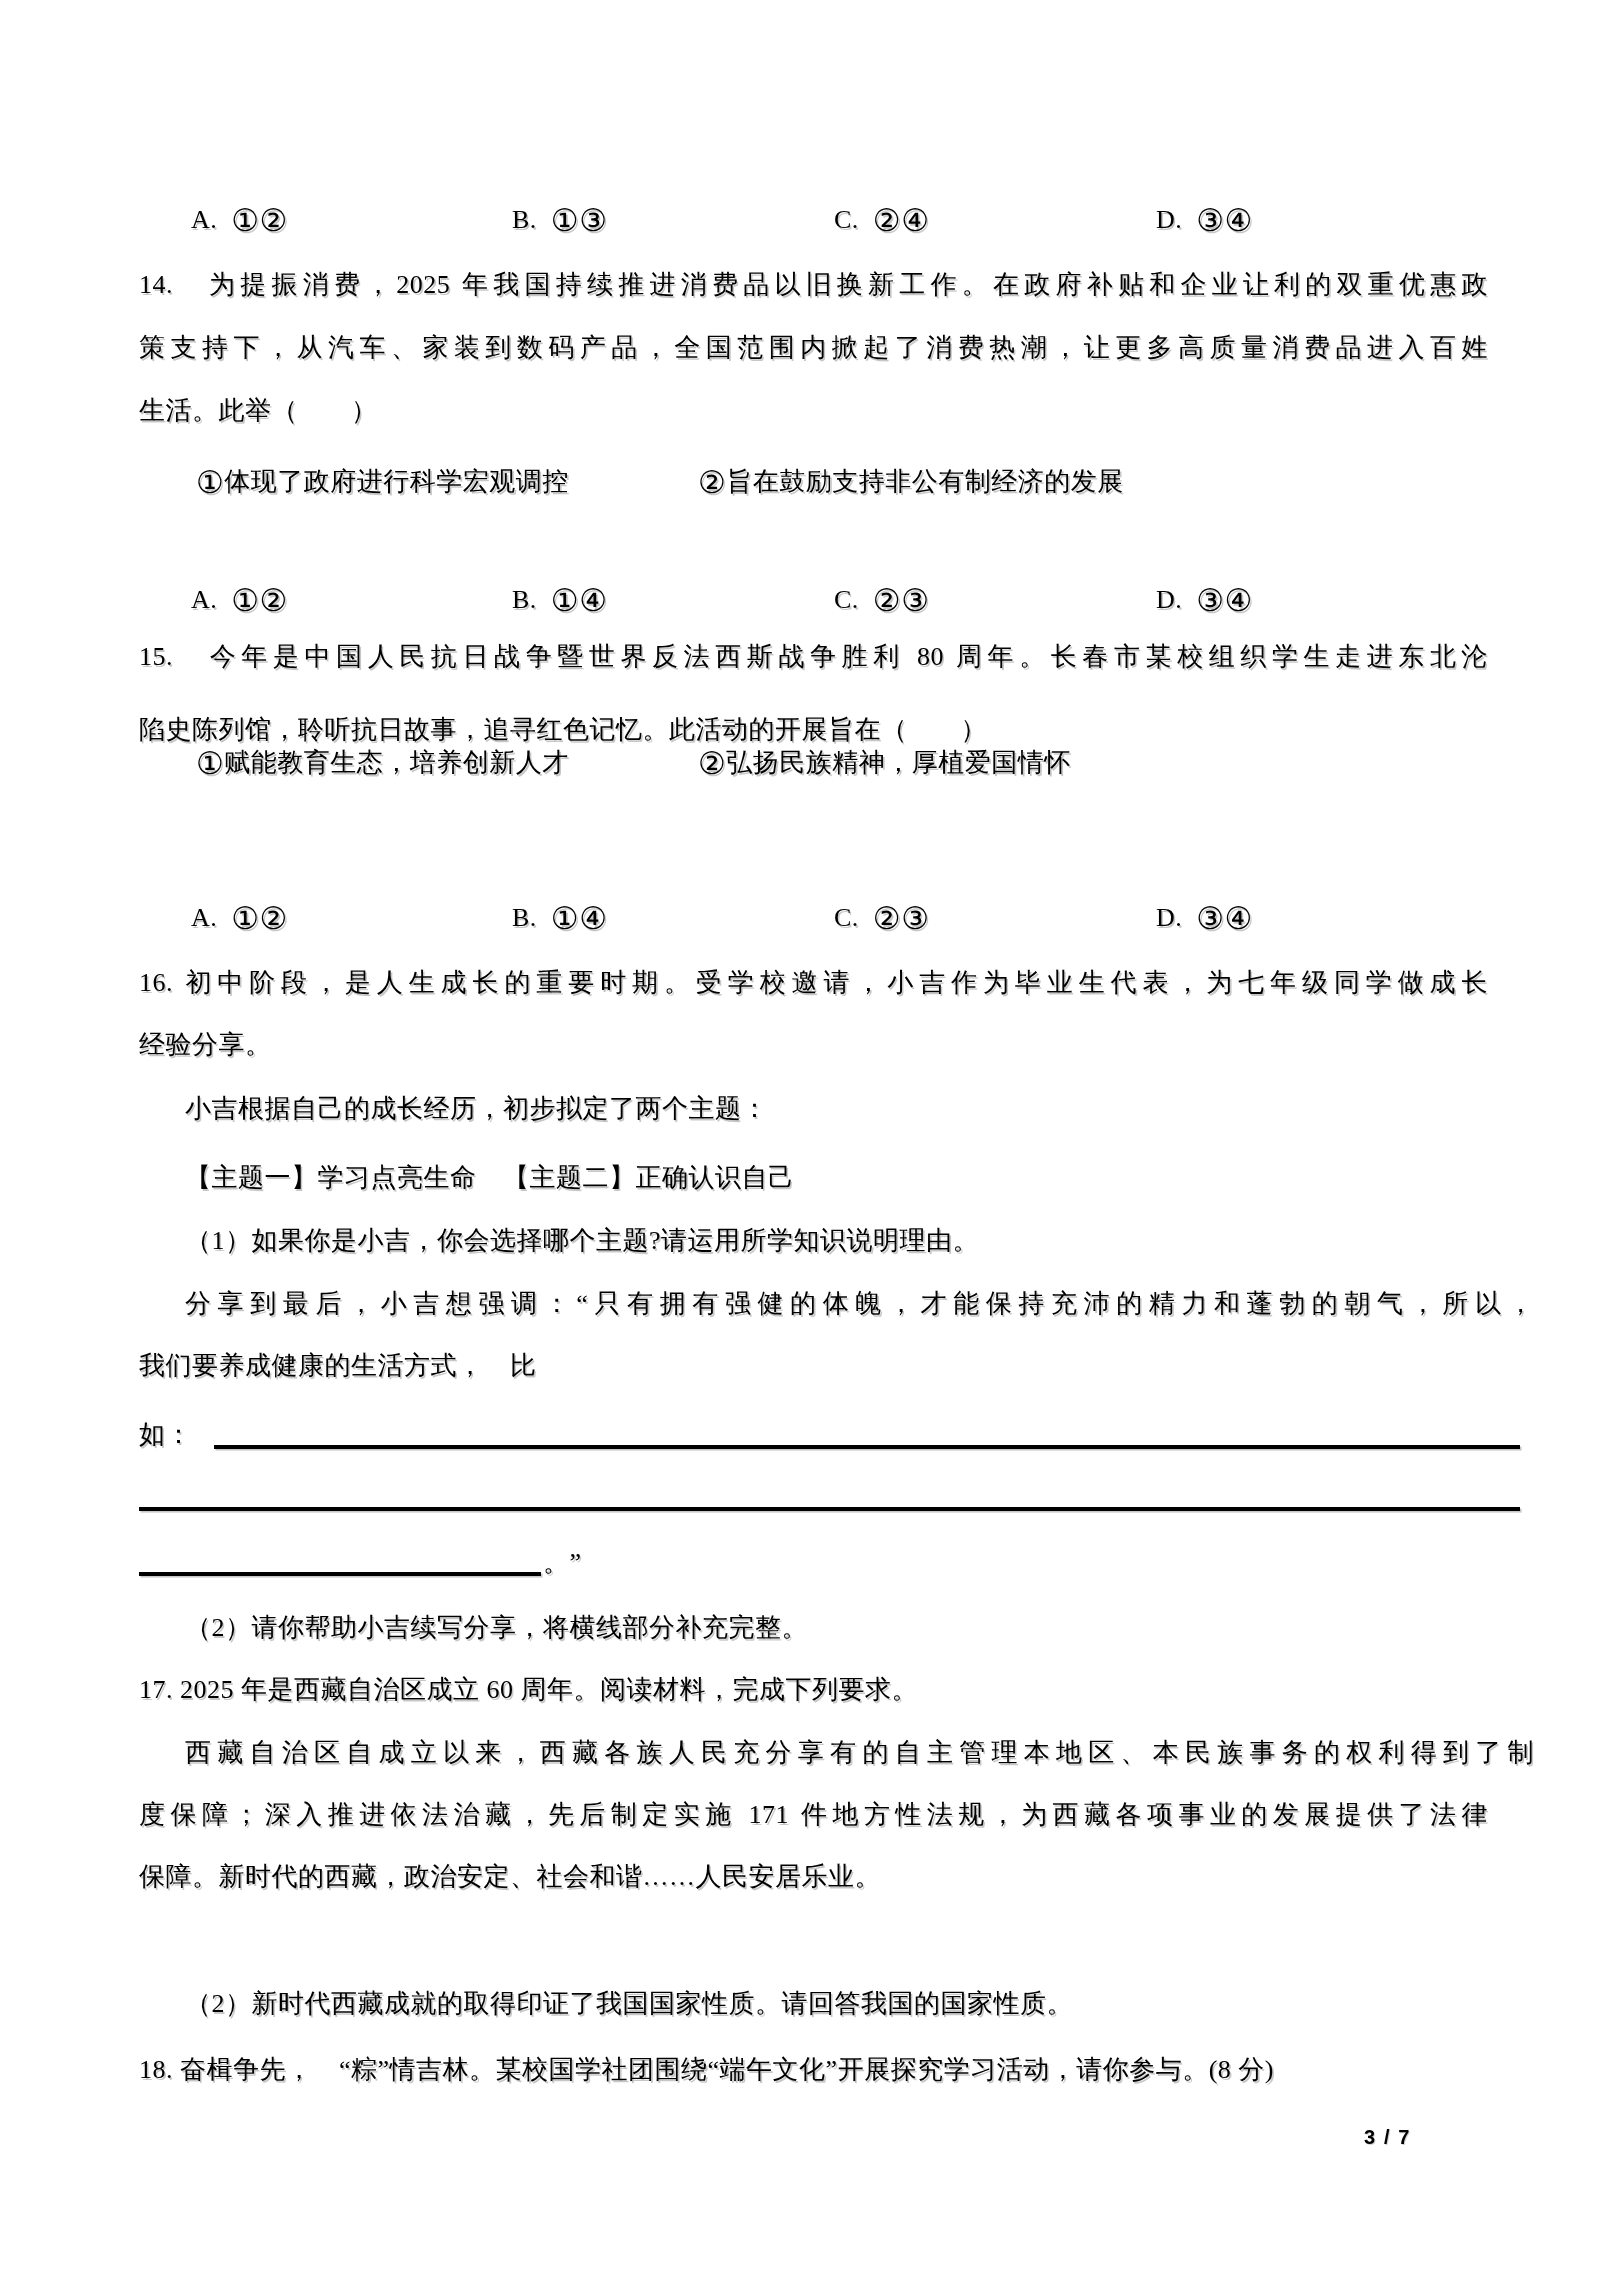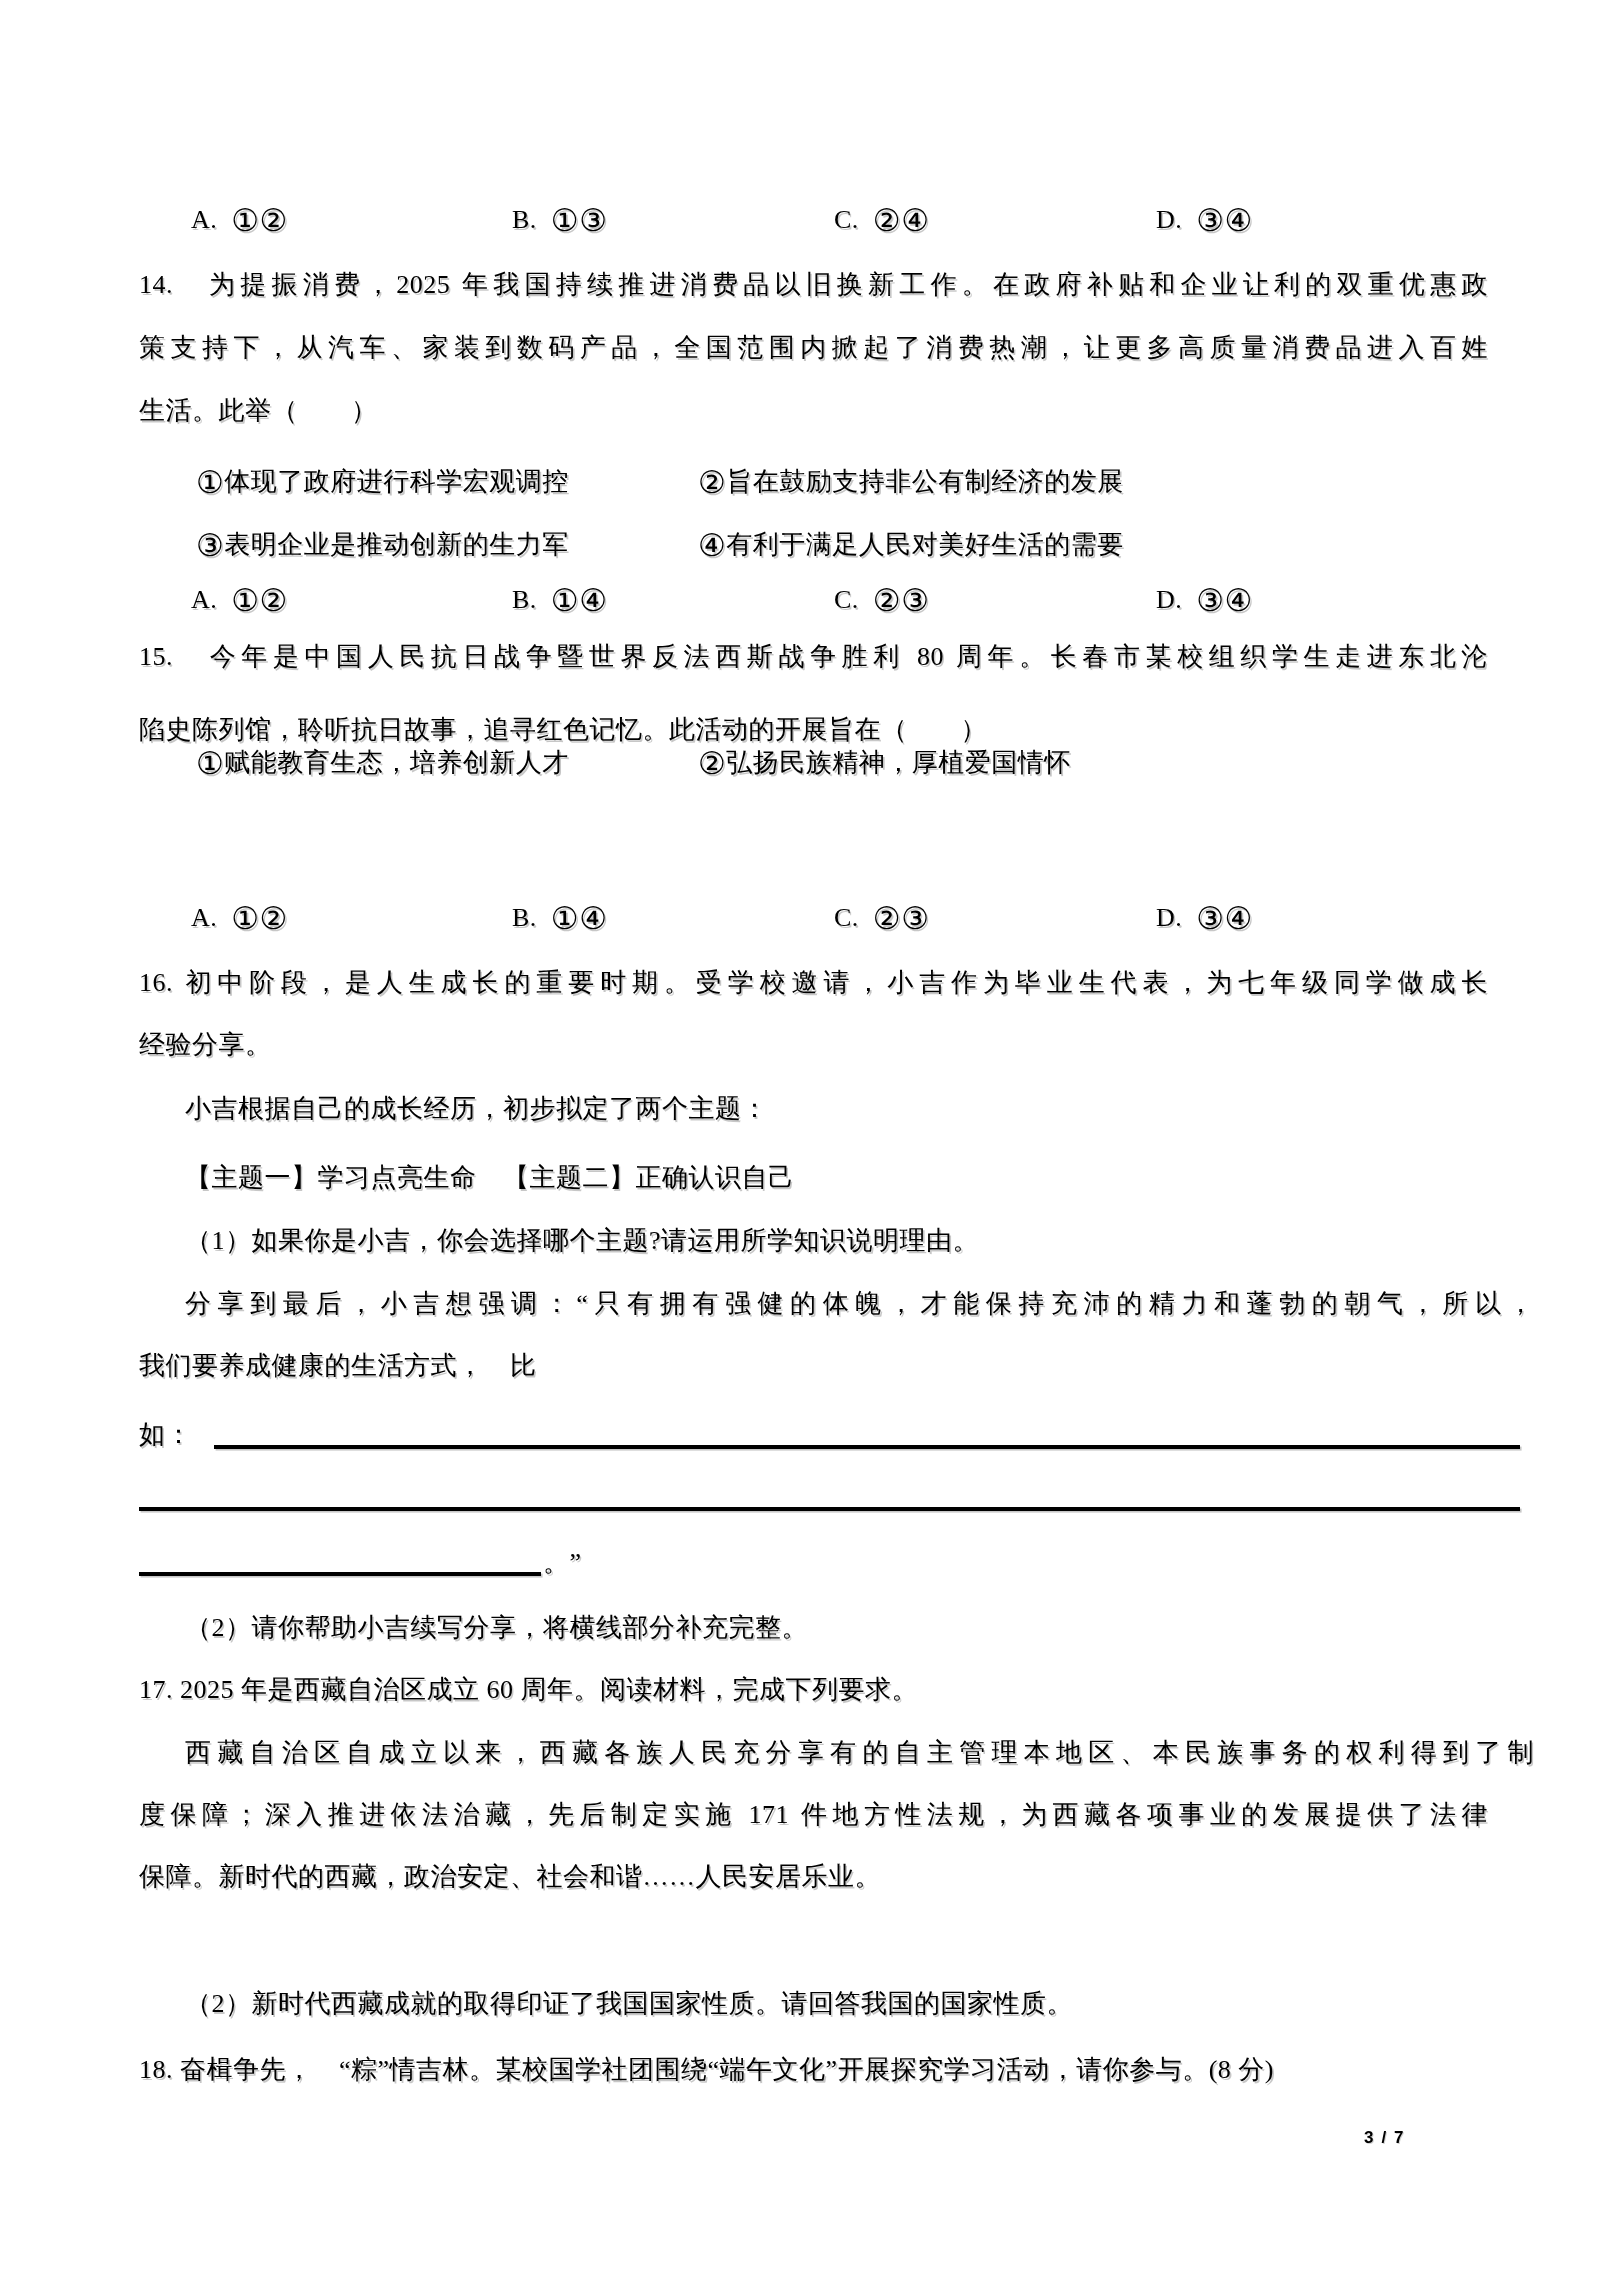--- a/index.html
+++ b/index.html
@@ -36,21 +36,21 @@
   .opt{position:absolute;top:0;white-space:nowrap;margin-top:9px;}
   .o1{left:57px;} .o2{left:559px;}
   
   .bar{
     position:absolute;height:3.8px;background:#000;
     box-shadow:1.6px 1.6px 0 rgba(0,0,0,0.22);
   }
   .pagenum{
     position:absolute;left:1364px;top:2124px;
     font-family:"Liberation Sans","DejaVu Sans",sans-serif;
-    font-weight:bold;font-size:17px;line-height:27px;
+    font-weight:bold;font-size:20px;line-height:27px;
     letter-spacing:1.6px;
     text-shadow:1.1px 1.1px 0 rgba(0,0,0,0.18);
   }
 </style>
 </head>
 <body>
 
 <div class="page">
 
   <div class="ln" style="top:203px">
@@ -60,24 +60,20 @@
     <span class="acol a4"><span class="alabel">D.</span><span class="c">③④</span></span>
   </div>
 
   <div class="ln just" style="top:268px">14.　为提振消费，2025 年我国持续推进消费品以旧换新工作。在政府补贴和企业让利的双重优惠政</div>
   <div class="ln just" style="top:331px">策支持下，从汽车、家装到数码产品，全国范围内掀起了消费热潮，让更多高质量消费品进入百姓</div>
   <div class="ln" style="top:394px">生活。此举（　　）</div>
 
   <div class="ln" style="top:456px">
     <span class="opt o1"><span class="c">①</span><span>体现了政府进行科学宏观调控</span></span>
     <span class="opt o2"><span class="c">②</span><span>旨在鼓励支持非公有制经济的发展</span></span>
-  </div>
-  <div class="ln" style="top:519px">
-    <span class="opt o1"><span class="c">③</span><span>表明企业是推动创新的生力军</span></span>
-    <span class="opt o2"><span class="c">④</span><span>有利于满足人民对美好生活的需要</span></span>
   </div>
 
   <div class="ln" style="top:583px">
     <span class="acol a1"><span class="alabel">A.</span><span class="c">①②</span></span>
     <span class="acol a2"><span class="alabel">B.</span><span class="c">①④</span></span>
     <span class="acol a3"><span class="alabel">C.</span><span class="c">②③</span></span>
     <span class="acol a4"><span class="alabel">D.</span><span class="c">③④</span></span>
   </div>
 
   <div class="ln just" style="top:640px">15.　今年是中国人民抗日战争暨世界反法西斯战争胜利 80 周年。长春市某校组织学生走进东北沦</div>

